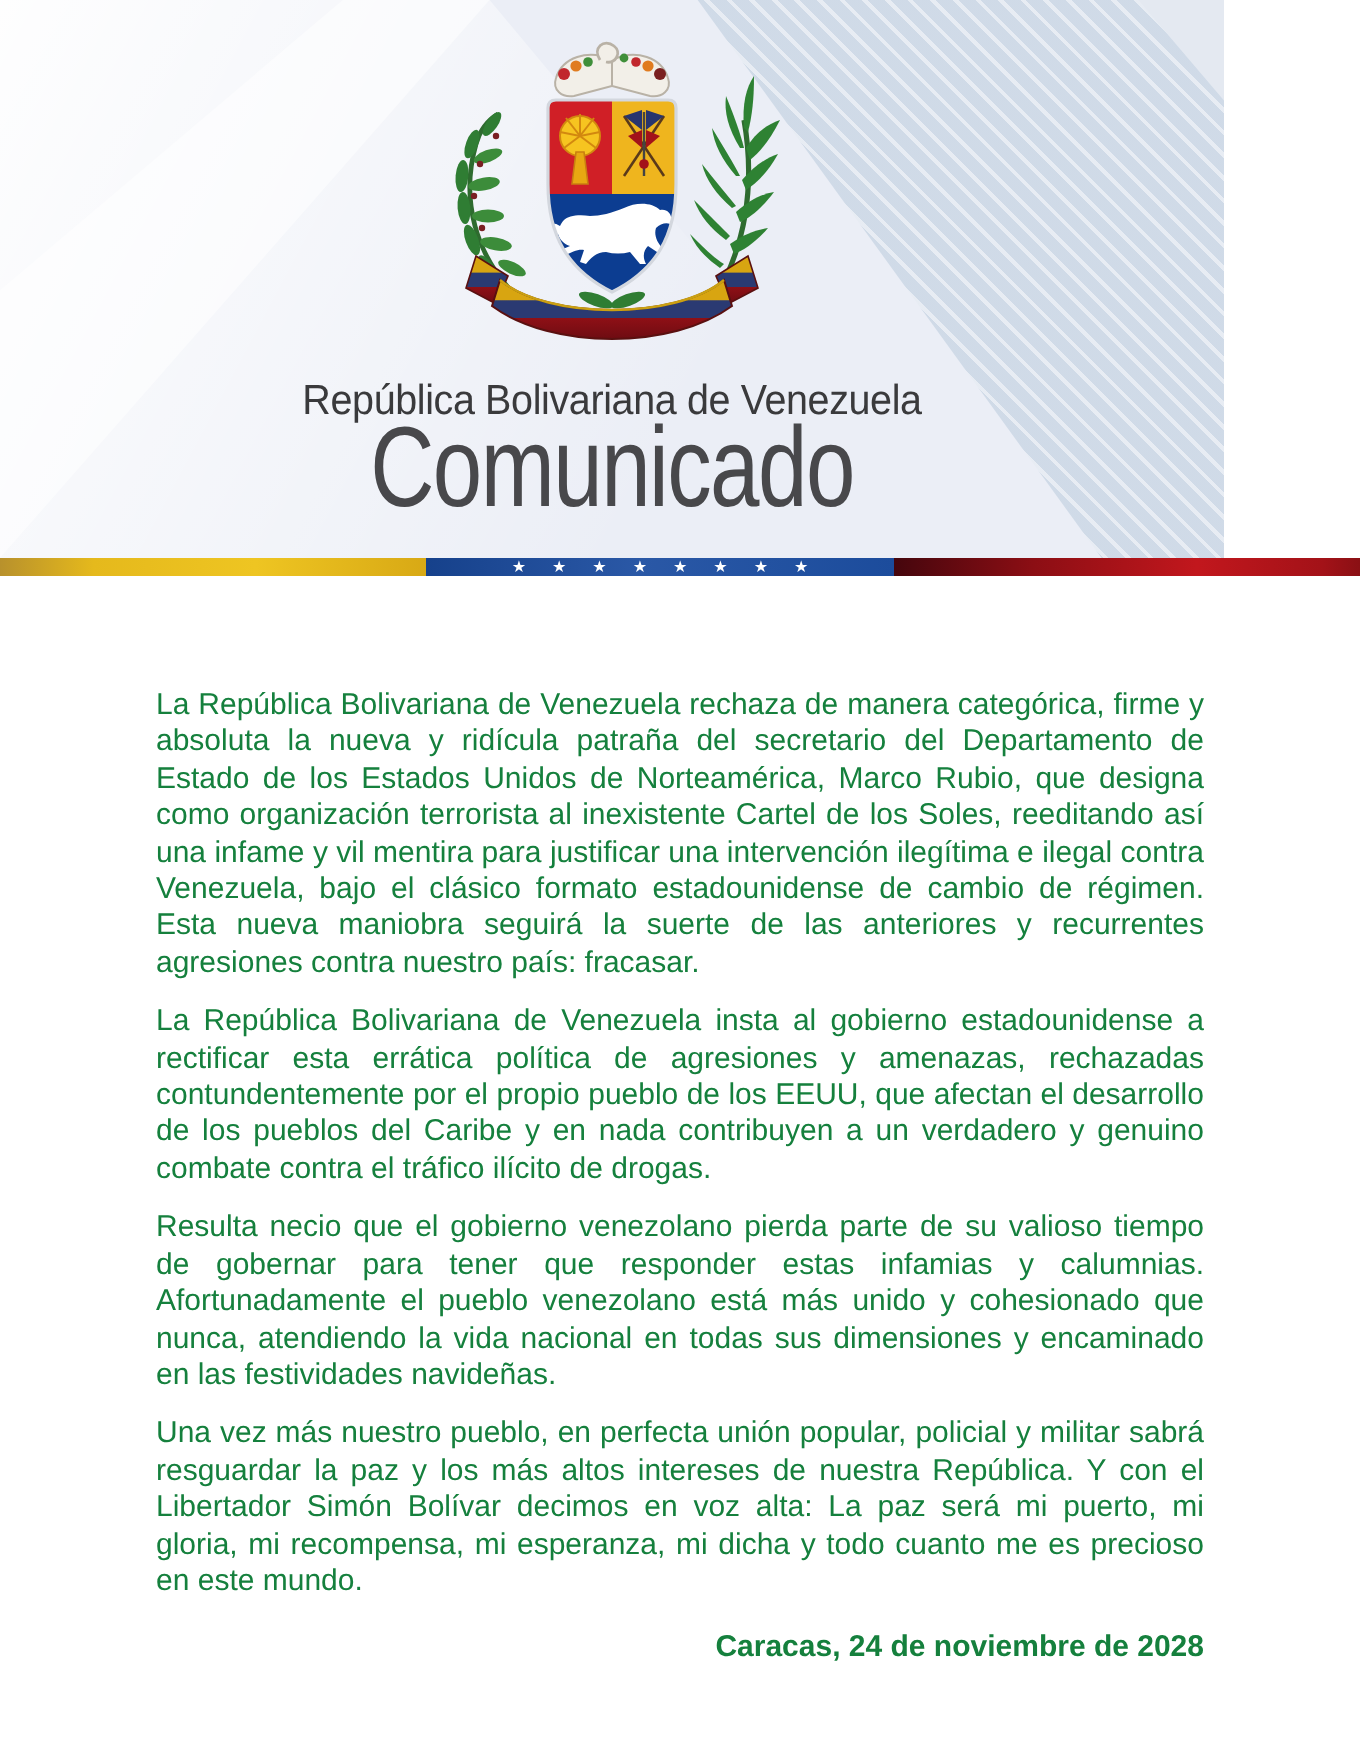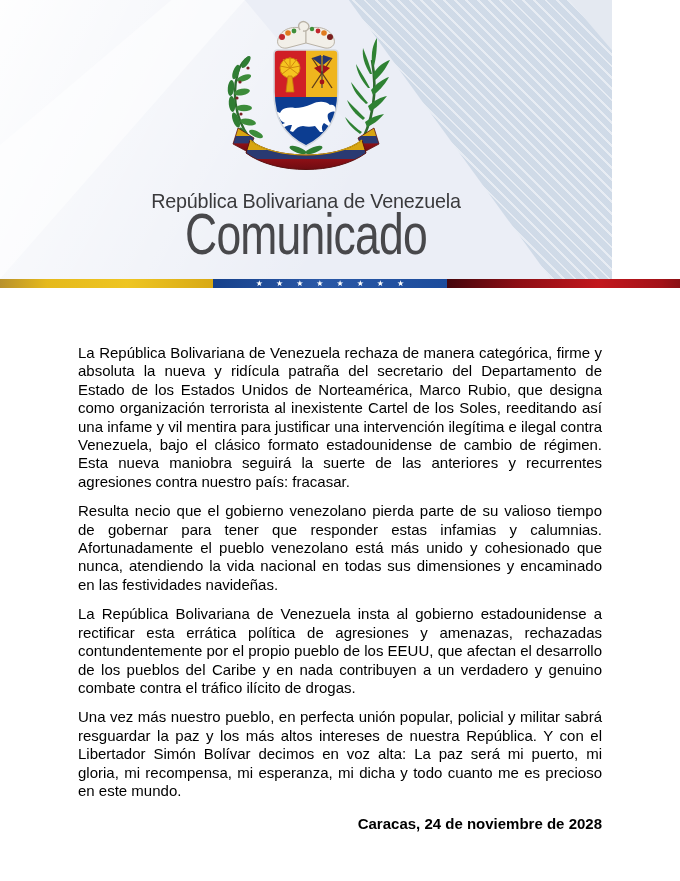--- a/index.html
+++ b/index.html
@@ -83,21 +83,21 @@
   }
   .stars {
     color:#ffffff; font-size:8px; line-height:9px;
     letter-spacing:13px; text-indent:13px; white-space:nowrap;
   }
 
   
   .bodytext {
     position:absolute; top:288px; left:0; width:680px;
     padding:56px 78px 0 78px; box-sizing:border-box;
-    color:#000000;
+    color:#15803d;
   }
   .bodytext p {
     margin:0 0 11px 0;
     font-size:15px; line-height:18.4px;
     text-align:justify;
   }
   .dateline {
     text-align:right !important;
     font-weight:bold;
     margin-top:15px !important;
@@ -240,19 +240,19 @@
   <div class="flagbar">
     <div class="seg yellow"></div>
     <div class="seg blue">
       <span class="stars">★★★★★★★★</span>
     </div>
     <div class="seg red"></div>
   </div>
 
   <div class="bodytext">
     <p>La República Bolivariana de Venezuela rechaza de manera categórica, firme y absoluta la nueva y ridícula patraña del secretario del Departamento de Estado de los Estados Unidos de Norteamérica, Marco Rubio, que designa como organización terrorista al inexistente Cartel de los Soles, reeditando así una infame y vil mentira para justificar una intervención ilegítima e ilegal contra Venezuela, bajo el clásico formato estadounidense de cambio de régimen. Esta nueva maniobra seguirá la suerte de las anteriores y recurrentes agresiones contra nuestro país: fracasar.</p>
+    <p>La República Bolivariana de Venezuela insta al gobierno estadounidense a rectificar esta errática política de agresiones y amenazas, rechazadas contundentemente por el propio pueblo de los EEUU, que afectan el desarrollo de los pueblos del Caribe y en nada contribuyen a un verdadero y genuino combate contra el tráfico ilícito de drogas.</p>
     <p>Resulta necio que el gobierno venezolano pierda parte de su valioso tiempo de gobernar para tener que responder estas infamias y calumnias. Afortunadamente el pueblo venezolano está más unido y cohesionado que nunca, atendiendo la vida nacional en todas sus dimensiones y encaminado en las festividades navideñas.</p>
-    <p>La República Bolivariana de Venezuela insta al gobierno estadounidense a rectificar esta errática política de agresiones y amenazas, rechazadas contundentemente por el propio pueblo de los EEUU, que afectan el desarrollo de los pueblos del Caribe y en nada contribuyen a un verdadero y genuino combate contra el tráfico ilícito de drogas.</p>
     <p>Una vez más nuestro pueblo, en perfecta unión popular, policial y militar sabrá resguardar la paz y los más altos intereses de nuestra República. Y con el Libertador Simón Bolívar decimos en voz alta: La paz será mi puerto, mi gloria, mi recompensa, mi esperanza, mi dicha y todo cuanto me es precioso en este mundo.</p>
     <p class="dateline">Caracas, 24 de noviembre de 2028</p>
   </div>
 
 </div>
 
 </body></html>

